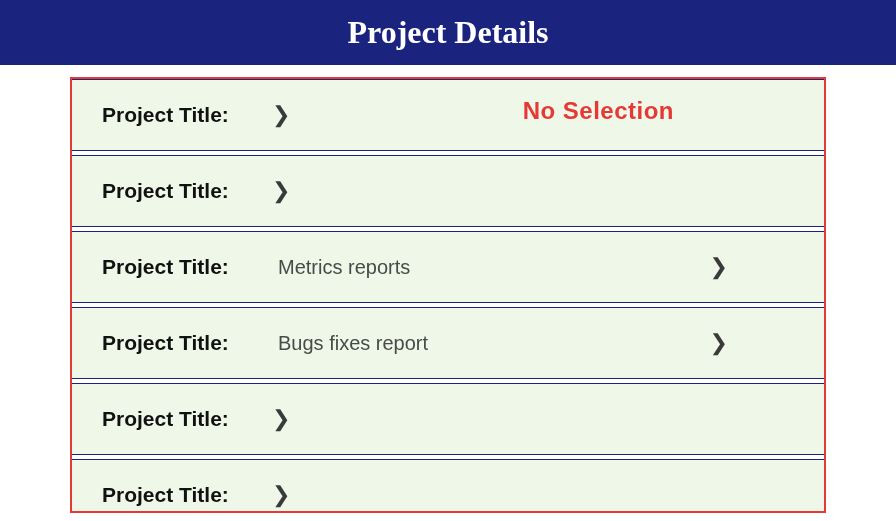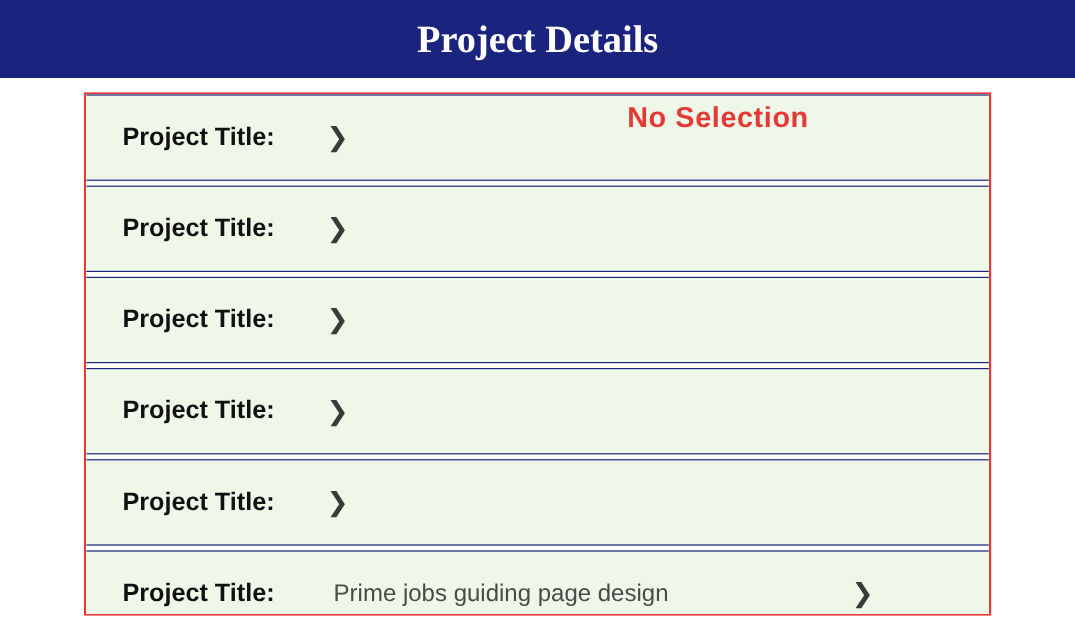--- a/index.html
+++ b/index.html
@@ -69,21 +69,21 @@
     }
     .chevron {
       color: #3a3a3a;
       font-size: 22px;
       font-weight: 300;
       padding-right: 60px;
       flex-shrink: 0;
     }
     .no-selection {
       position: absolute;
-      top: 6px;
+      top: 18px;
       right: 150px;
       color: #e53935;
       font-size: 24px;
       font-weight: 600;
       font-family: 'Segoe UI', sans-serif;
       z-index: 10;
       letter-spacing: 0.5px;
     }
   </style>
 </head>
@@ -101,31 +101,32 @@
     <span class="chevron">❯</span>
   </div>
 
   <div class="list-item">
     <span class="label">Project Title:</span>
     <span class="chevron">❯</span>
   </div>
 
   <div class="list-item">
     <span class="label">Project Title:</span>
+    <span class="value">Metrics reports</span>
+    <span class="chevron">❯</span>
+  </div>
+
+  <div class="list-item">
+    <span class="label">Project Title:</span>
+    <span class="value">Bugs fixes report</span>
     <span class="chevron">❯</span>
   </div>
 
   <div class="list-item">
     <span class="label">Project Title:</span>
     <span class="chevron">❯</span>
   </div>
 
   <div class="list-item">
     <span class="label">Project Title:</span>
     <span class="chevron">❯</span>
   </div>
-
-  <div class="list-item">
-    <span class="label">Project Title:</span>
-    <span class="value">Prime jobs guiding page design</span>
-    <span class="chevron">❯</span>
-  </div>
 </div>
 
 </body></html>

